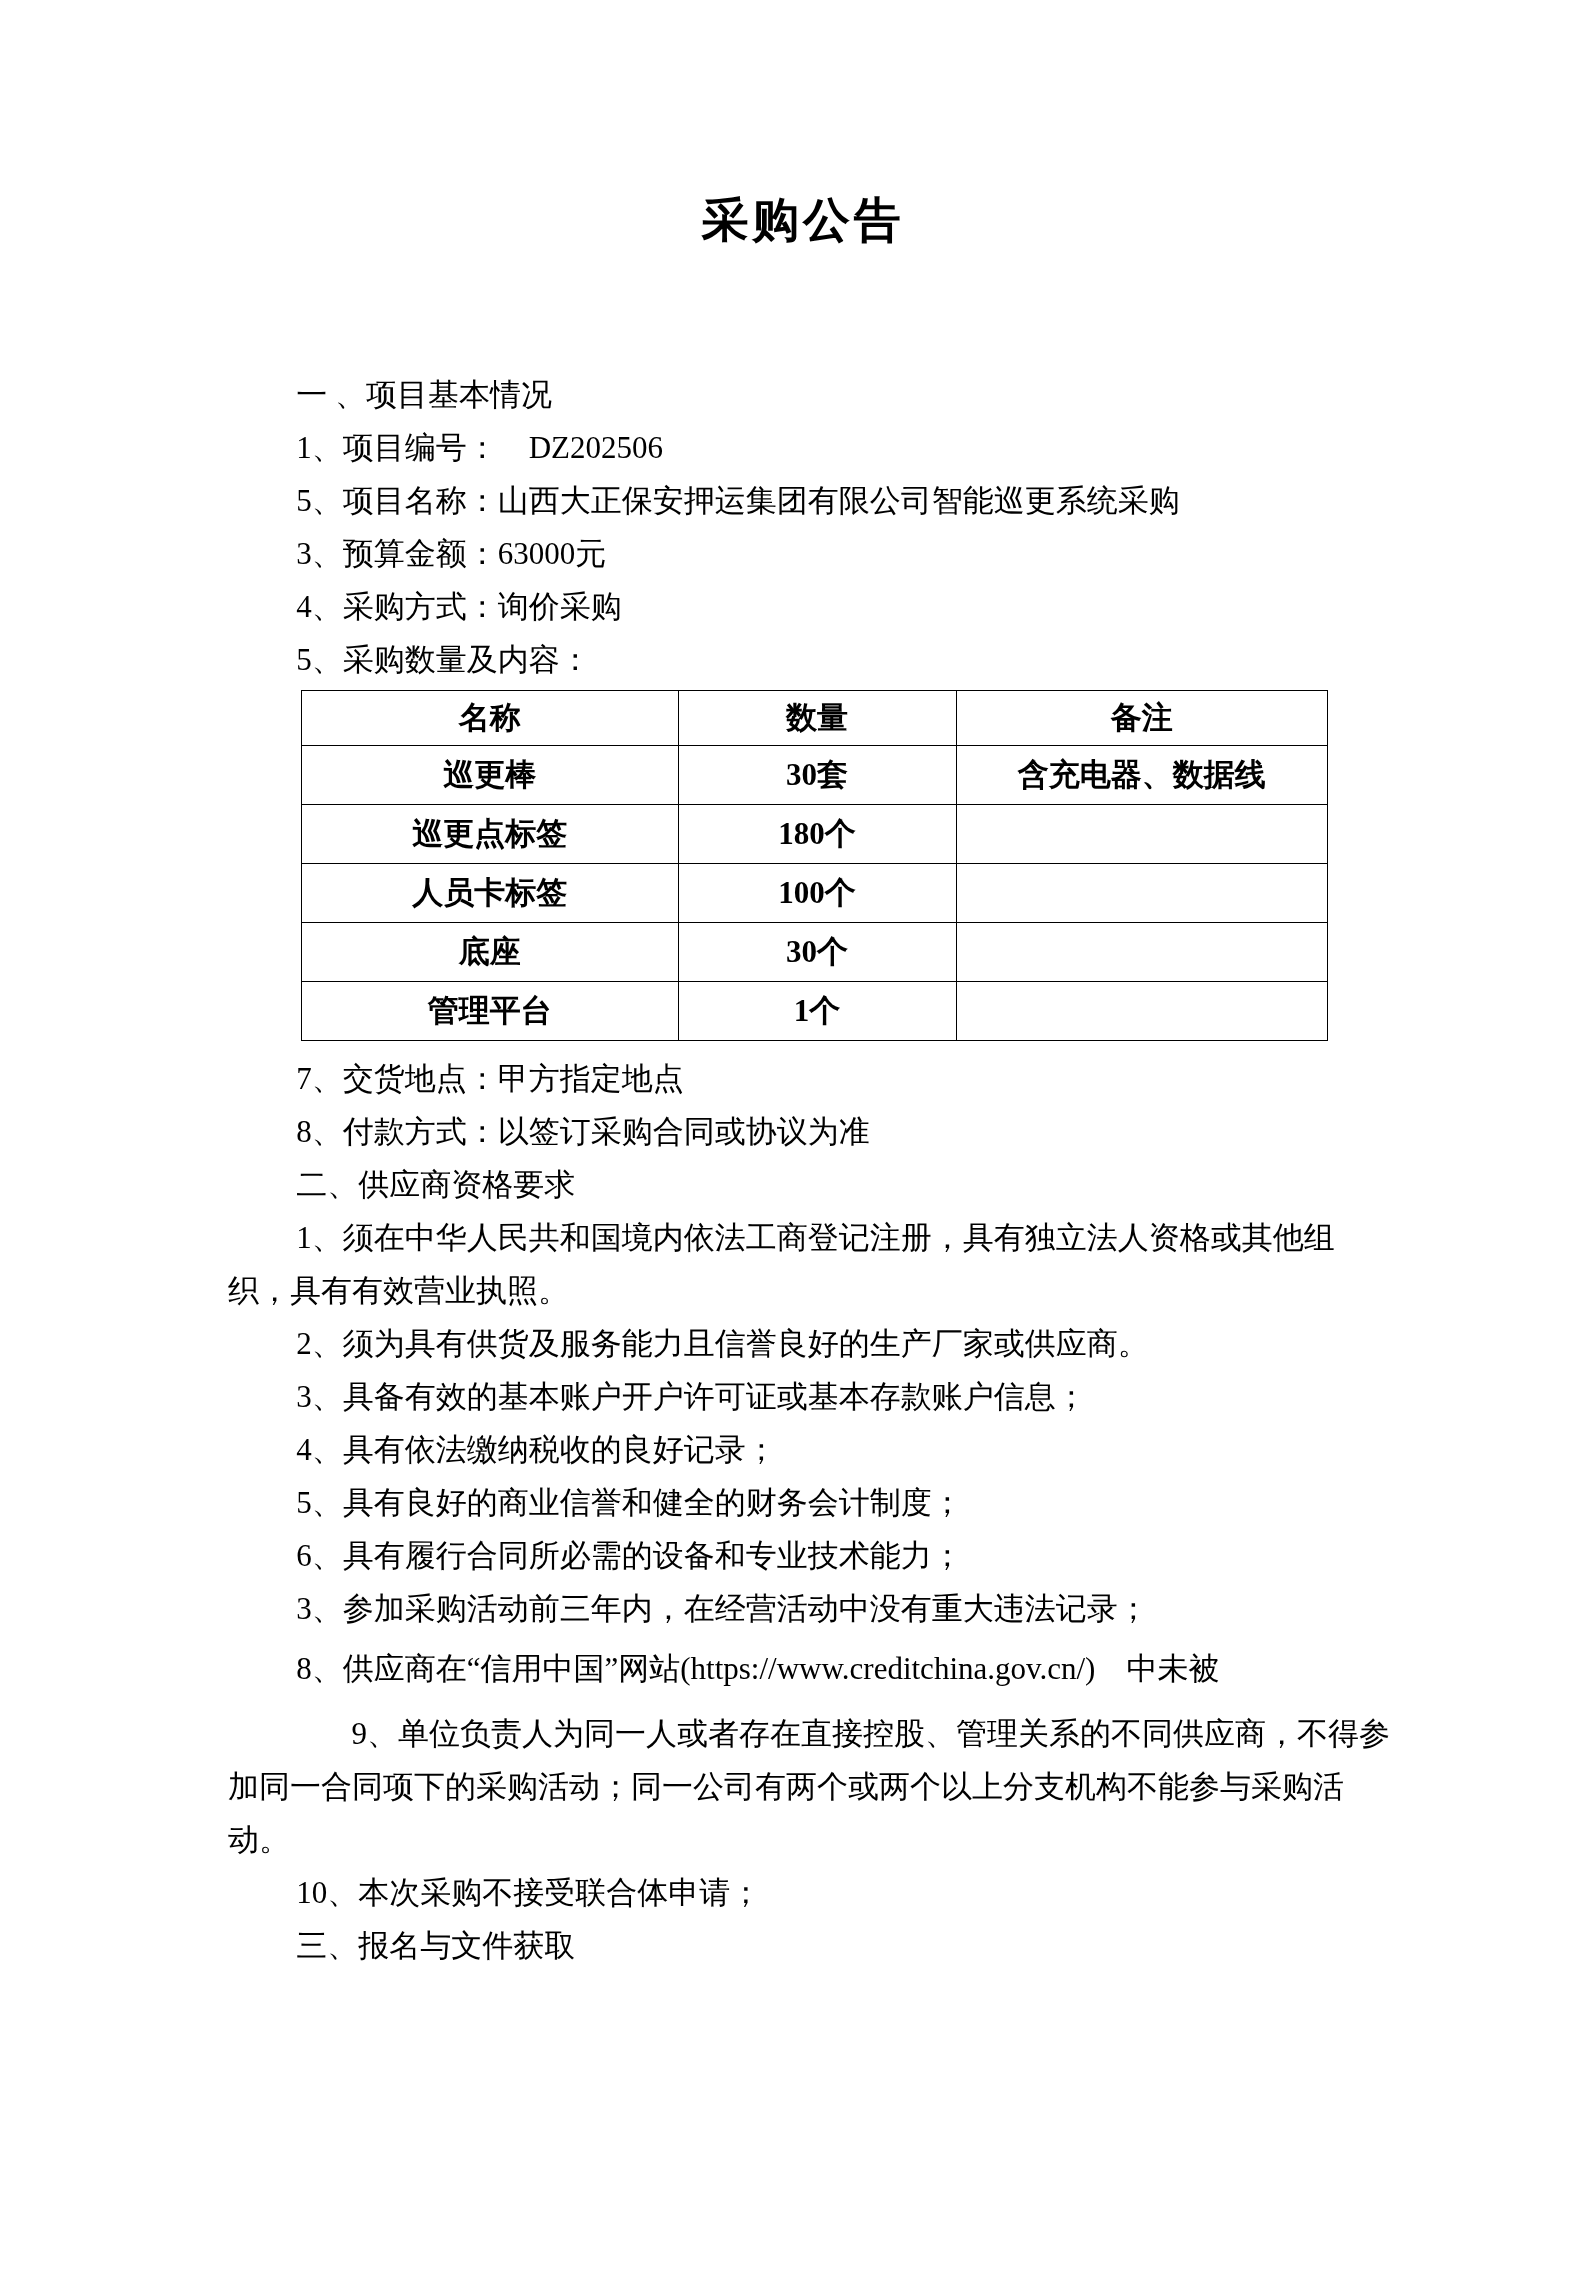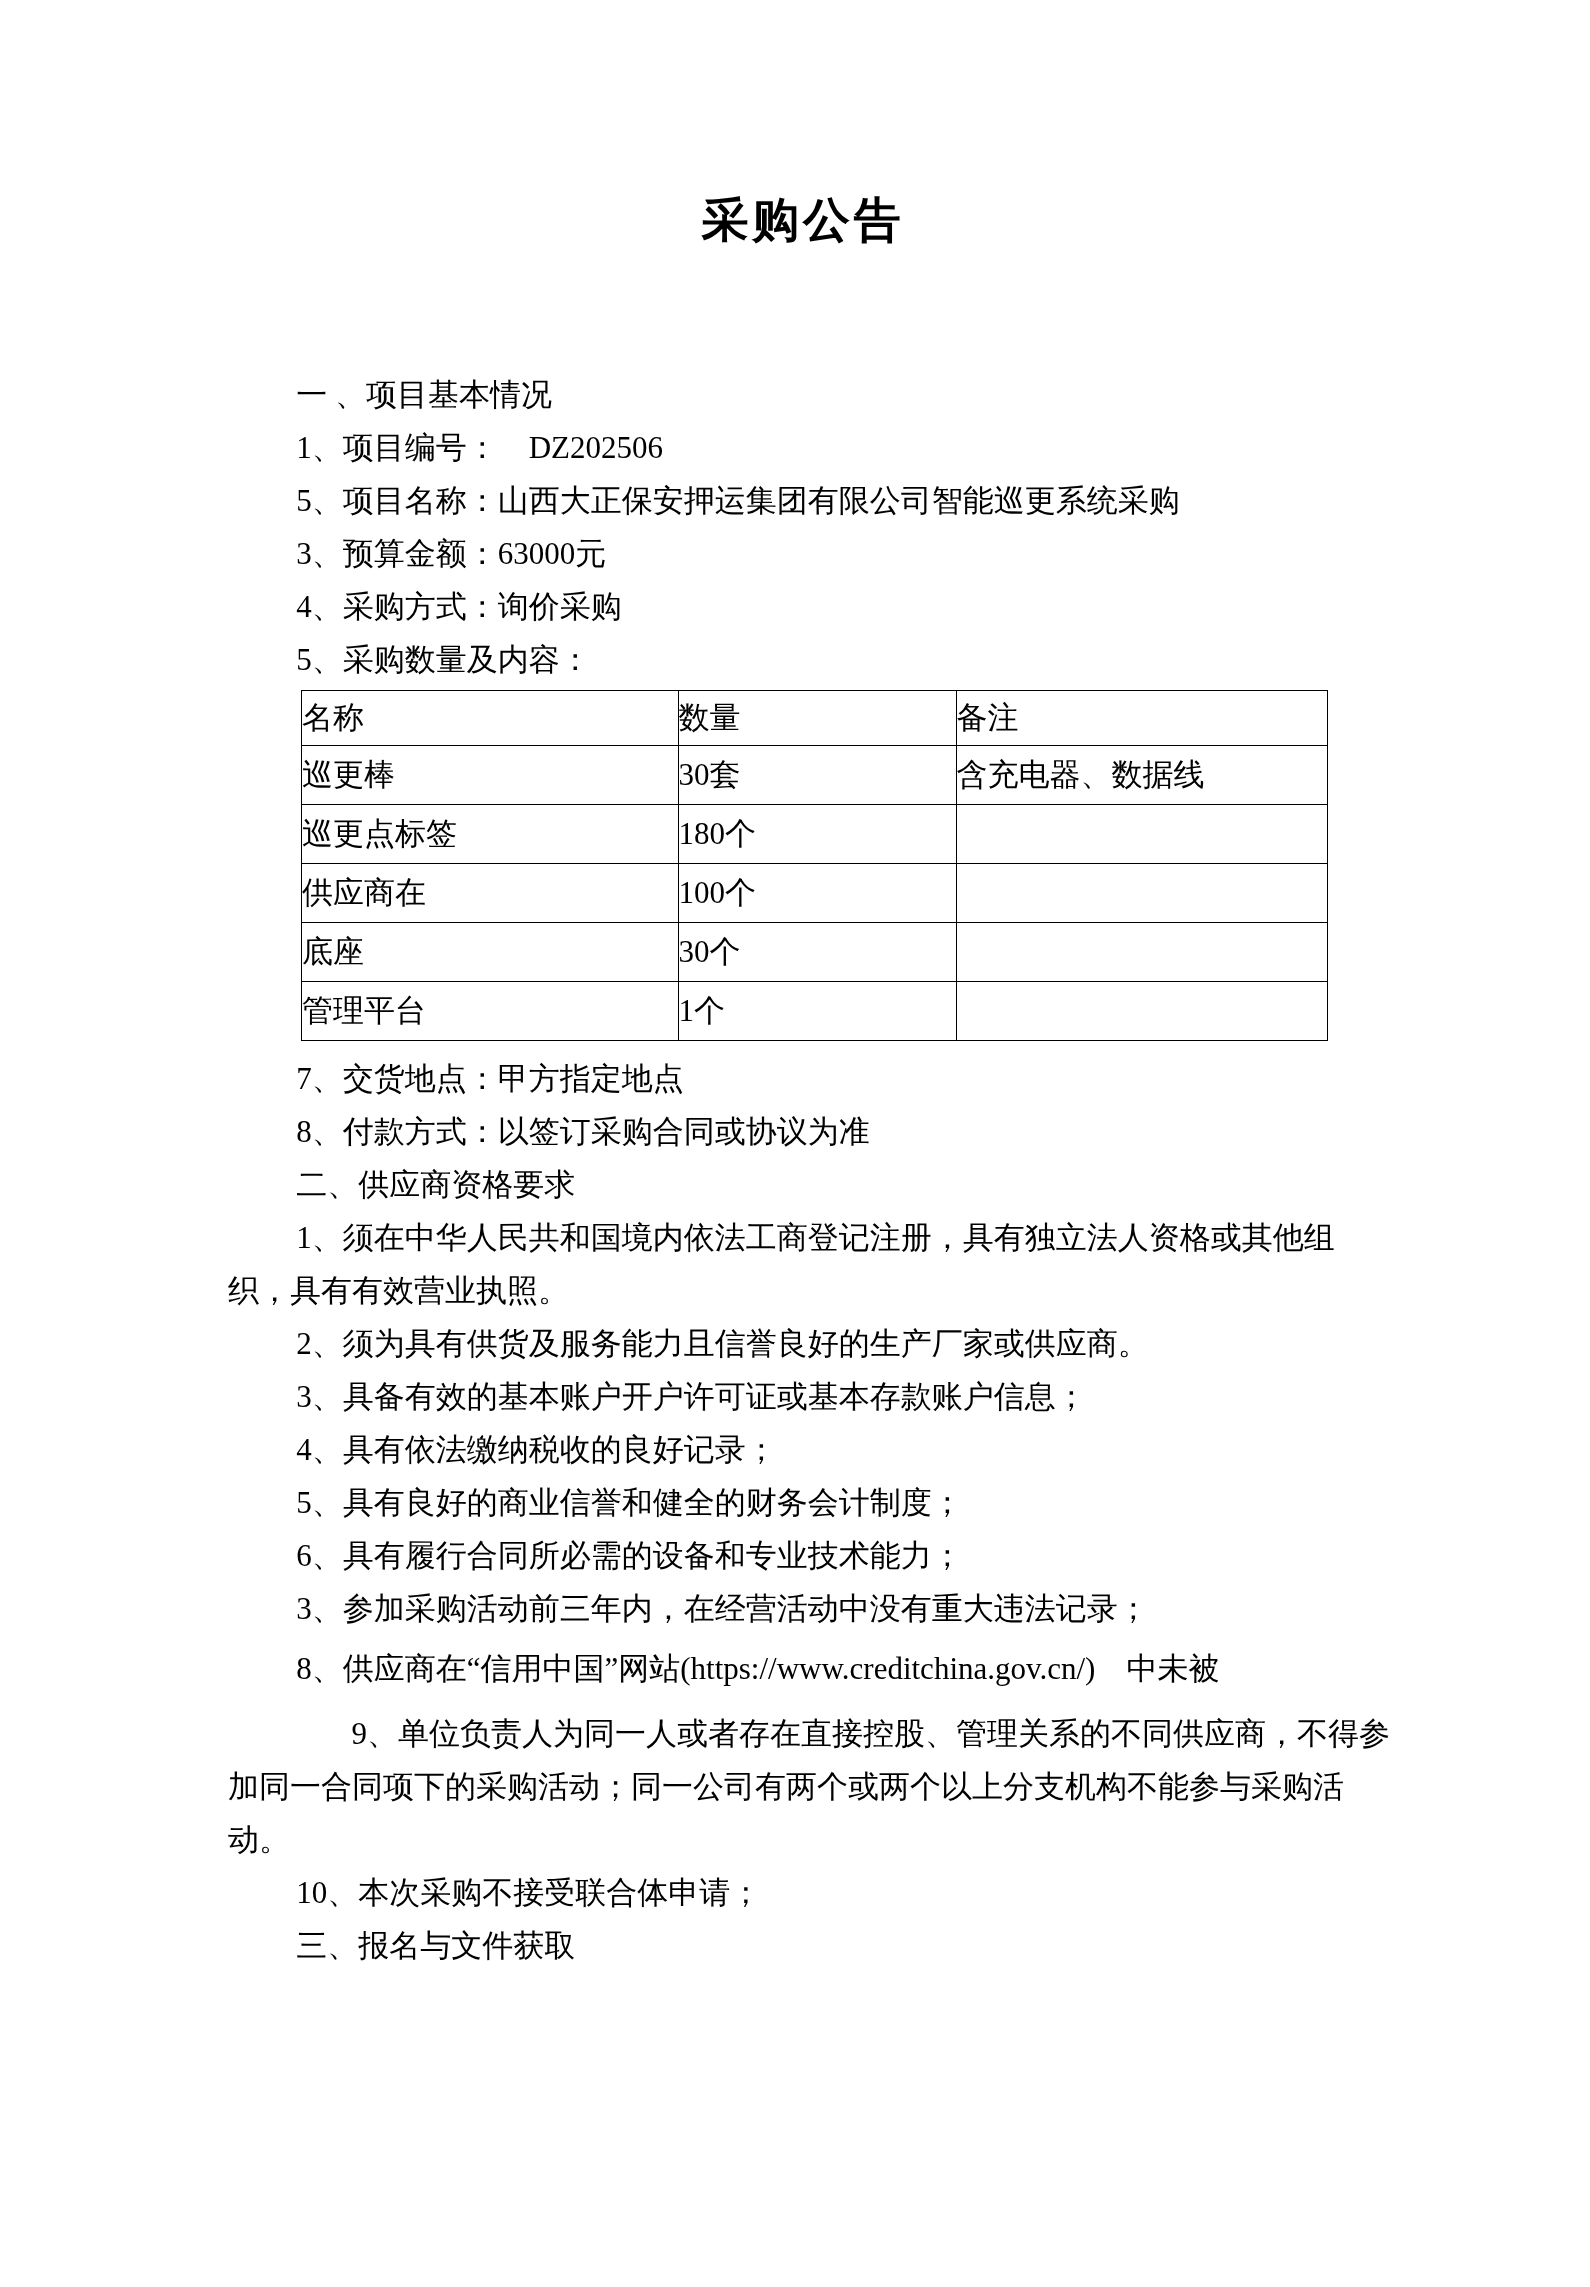--- a/index.html
+++ b/index.html
@@ -39,23 +39,23 @@
   }
   .items-table {
     border-collapse: collapse;
     margin: 3.7px 0 11.2px 73px;
     width: 1027px;
     table-layout: fixed;
     font-size: 31px;
   }
   .items-table th, .items-table td {
     border: 1.9px solid #000000;
-    text-align: left;
+    text-align: center;
     vertical-align: middle;
-    font-weight: normal;
+    font-weight: bold;
     padding: 0;
   }
   .items-table thead th { height: 54px; }
   .items-table tbody td { height: 58px; }
   .col-name { width: 36.7%; }
   .col-qty  { width: 27.1%; }
   .col-note { width: 36.2%; }
   .sp8  { margin-top: 7.5px; }
   .sp12 { margin-top: 11.2px; text-align: right; }
 </style>
@@ -93,21 +93,21 @@
           <td>巡更棒</td>
           <td>30套</td>
           <td>含充电器、数据线</td>
         </tr>
         <tr>
           <td>巡更点标签</td>
           <td>180个</td>
           <td></td>
         </tr>
         <tr>
-          <td>供应商在</td>
+          <td>人员卡标签</td>
           <td>100个</td>
           <td></td>
         </tr>
         <tr>
           <td>底座</td>
           <td>30个</td>
           <td></td>
         </tr>
         <tr>
           <td>管理平台</td>

